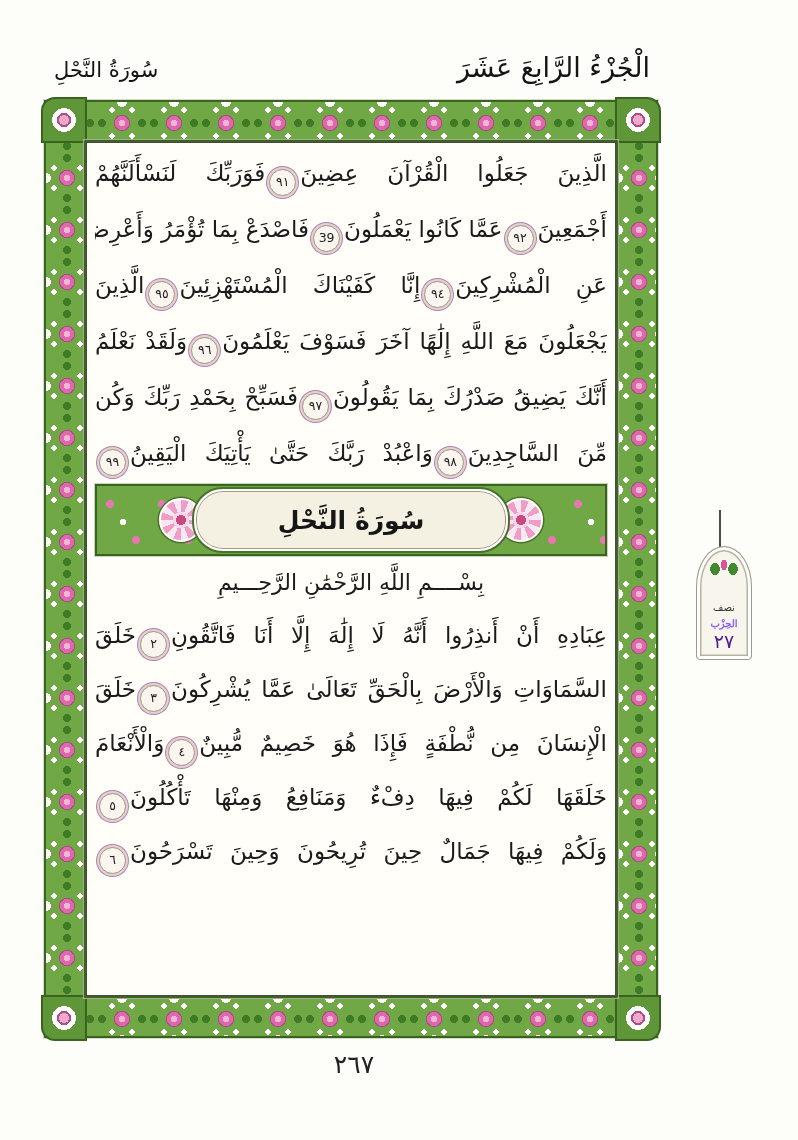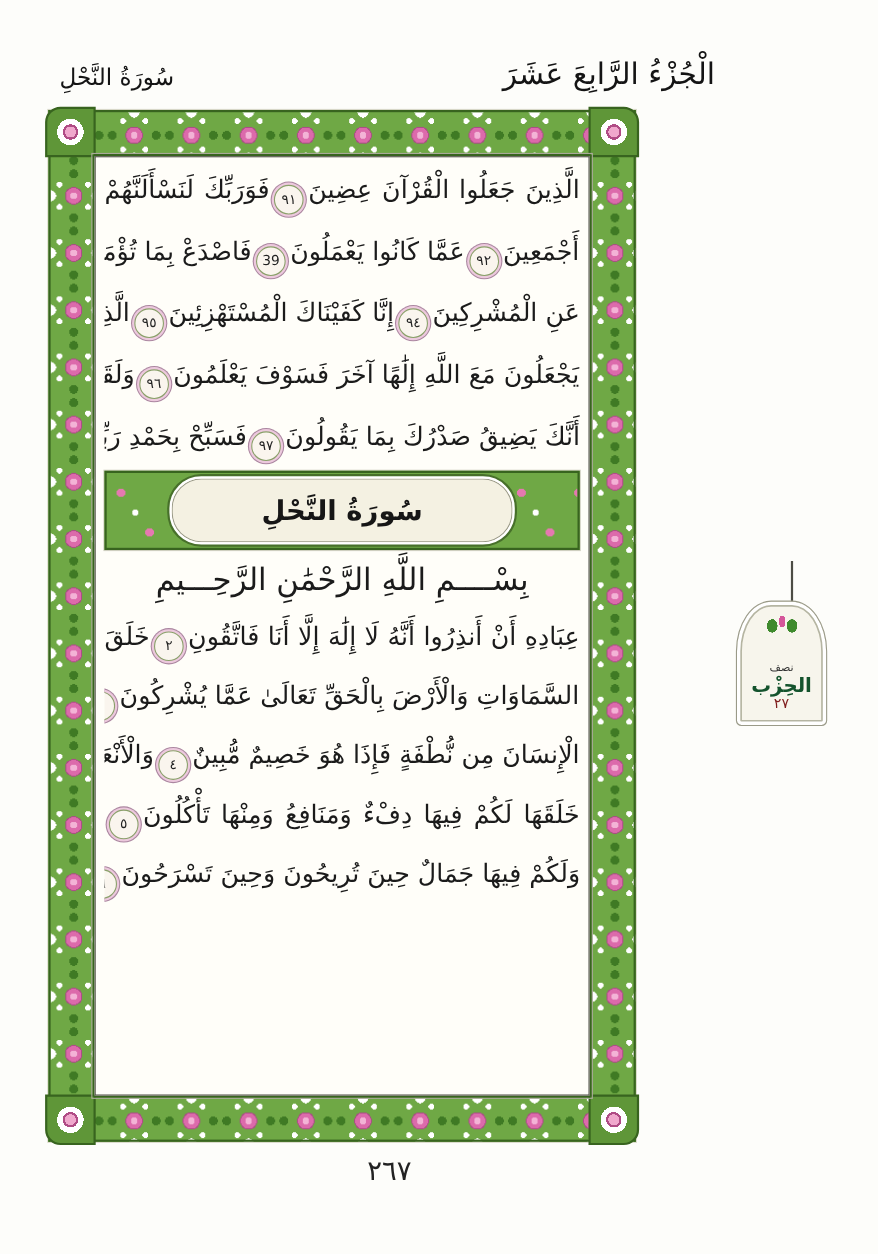--- a/index.html
+++ b/index.html
@@ -6,21 +6,21 @@
   body{
     width:798px;height:1140px;position:relative;overflow:hidden;
     background:#fdfdfa;color:#1b1b1b;
     font-family:"DejaVu Sans",sans-serif;
   }
   
   .hdr{position:absolute;direction:rtl;white-space:nowrap;color:#141414;}
   .hdr-right{top:52px;right:148px;font-size:27px;}
   .hdr-left{top:58px;left:54px;font-size:21px;}
   
-  .frame{position:absolute;left:44px;top:100px;width:534px;height:938px;
+  .frame{position:absolute;left:44px;top:100px;width:614px;height:938px;
          box-shadow:0 0 0 1px #d8d8c8;}
   .band{position:absolute;background-color:#6fa845;}
   .band-h{left:0;right:0;height:42px;
     background-image:
       radial-gradient(circle at 26px 21px,#f3b3d6 0 3px,#dc6aab 3px 7px,#a94b84 7px 8px,rgba(0,0,0,0) 8px),
       radial-gradient(circle at 6px 21px,#3f7a24 0 4px,rgba(0,0,0,0) 4px),
       radial-gradient(circle at 46px 21px,#3f7a24 0 4px,rgba(0,0,0,0) 4px),
       radial-gradient(circle at 16px 8px,#ffffff 0 2.6px,rgba(0,0,0,0) 2.6px),
       radial-gradient(circle at 36px 8px,#ffffff 0 2.6px,rgba(0,0,0,0) 2.6px),
       radial-gradient(circle at 16px 34px,#ffffff 0 2.6px,rgba(0,0,0,0) 2.6px),
@@ -81,38 +81,38 @@
     display:flex;align-items:center;justify-content:center;}
   .cartouche-title{font-size:25px;font-weight:bold;direction:rtl;color:#161616;}
   .rosette{position:absolute;top:50%;width:40px;height:40px;border-radius:50%;transform:translateY(-50%);
     background:
       radial-gradient(circle,#c8487f 0 5px,#f6d7e8 5px 8px,rgba(0,0,0,0) 8px),
       repeating-conic-gradient(#ef9cc6 0 22.5deg,#f7e9f1 22.5deg 45deg);
     border:2px solid #ffffff;box-shadow:0 0 0 1.5px #47702a;}
   .rosette-left{left:62px;}
   .rosette-right{right:62px;}
   
-  .bismillah{height:50px;line-height:50px;text-align:center;font-size:28px;direction:rtl;}
+  .bismillah{height:50px;line-height:50px;text-align:center;font-size:22px;direction:rtl;}
   
   .hizb-stem{position:absolute;top:510px;right:77px;width:2px;height:38px;background:#4c4c44;}
-  .hizb{position:absolute;top:546px;right:46px;width:83px;height:114px;
+  .hizb{position:absolute;top:546px;right:46px;width:56px;height:114px;
     background:#f7f5ec;border:1.5px solid #9a9a88;
     border-radius:32px 32px 5px 5px / 46px 46px 5px 5px;
     box-shadow:inset 0 0 0 3px #ffffff, inset 0 0 0 4.5px #b5b5a2;
     display:flex;flex-direction:column;align-items:center;justify-content:flex-end;
     padding-bottom:10px;box-sizing:border-box;}
   .hizb-flower{position:absolute;top:6px;left:50%;transform:translateX(-50%);
     width:30px;height:26px;
     background:
       radial-gradient(ellipse 5px 9px at 15px 12px,#d5569a 0 60%,rgba(0,0,0,0) 61%),
       radial-gradient(ellipse 8px 10px at 6px 16px,#3f8a2d 0 60%,rgba(0,0,0,0) 61%),
       radial-gradient(ellipse 8px 10px at 24px 16px,#3f8a2d 0 60%,rgba(0,0,0,0) 61%);}
   .hizb-word1{font-size:10px;line-height:12px;direction:rtl;color:#333;}
-  .hizb-word2{font-size:18px;line-height:19px;font-weight:bold;direction:rtl;color:#14532d;}
-  .hizb-num{font-size:13px;line-height:16px;color:#7f1d1d;}
+  .hizb-word2{font-size:10px;line-height:19px;font-weight:bold;direction:rtl;color:#8b5cf6;font-family:Liberation Serif, serif;}
+  .hizb-num{font-size:19px;line-height:16px;color:#4c1d95;}
   
   .page-number{position:absolute;top:1050px;left:0;width:100%;text-align:center;
     transform:translateX(-45px);font-size:25px;letter-spacing:2px;color:#222;}
 </style>
 </head>
 <body>
 
 <div class="hdr hdr-right">الْجُزْءُ الرَّابِعَ عَشَرَ</div>
 <div class="hdr hdr-left">سُورَةُ النَّحْلِ</div>
 
@@ -127,20 +127,21 @@
   <div class="corner corner-br"></div>
 
   <div class="inner">
 
     <div id="hijr-lines" class="qblock hijr">
         <div class="qline"><span>الَّذِينَ جَعَلُوا الْقُرْآنَ عِضِينَ</span><span class="ayah">٩١</span><span>فَوَرَبِّكَ لَنَسْأَلَنَّهُمْ</span></div>
         <div class="qline"><span>أَجْمَعِينَ</span><span class="ayah">٩٢</span><span>عَمَّا كَانُوا يَعْمَلُونَ</span><span class="ayah">39</span><span>فَاصْدَعْ بِمَا تُؤْمَرُ وَأَعْرِضْ</span></div>
         <div class="qline"><span>عَنِ الْمُشْرِكِينَ</span><span class="ayah">٩٤</span><span>إِنَّا كَفَيْنَاكَ الْمُسْتَهْزِئِينَ</span><span class="ayah">٩٥</span><span>الَّذِينَ</span></div>
         <div class="qline"><span>يَجْعَلُونَ مَعَ اللَّهِ إِلَٰهًا آخَرَ فَسَوْفَ يَعْلَمُونَ</span><span class="ayah">٩٦</span><span>وَلَقَدْ نَعْلَمُ</span></div>
         <div class="qline"><span>أَنَّكَ يَضِيقُ صَدْرُكَ بِمَا يَقُولُونَ</span><span class="ayah">٩٧</span><span>فَسَبِّحْ بِحَمْدِ رَبِّكَ وَكُن</span></div>
+        <div class="qline"><span>مِّنَ السَّاجِدِينَ</span><span class="ayah">٩٨</span><span>وَاعْبُدْ رَبَّكَ حَتَّىٰ يَأْتِيَكَ الْيَقِينُ</span><span class="ayah">٩٩</span></div>
       </div>
 
     <div class="surah-banner">
       <div class="rosette rosette-left"></div>
       <div class="rosette rosette-right"></div>
       <div class="cartouche">
         <span class="cartouche-title">سُورَةُ النَّحْلِ</span>
       </div>
     </div>
 

